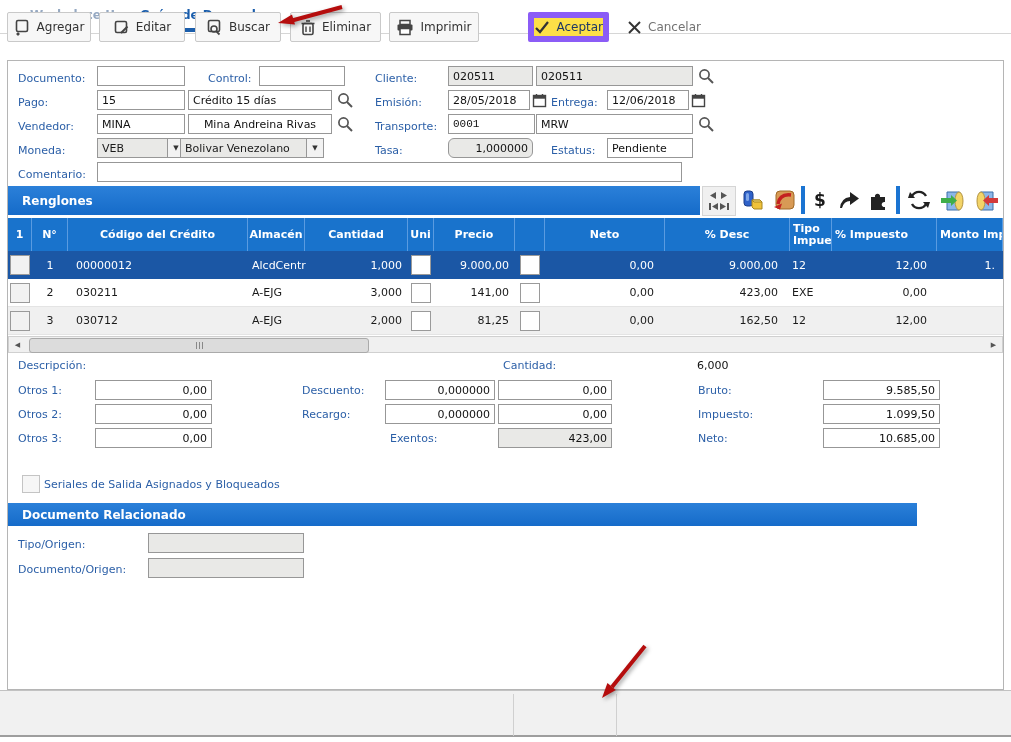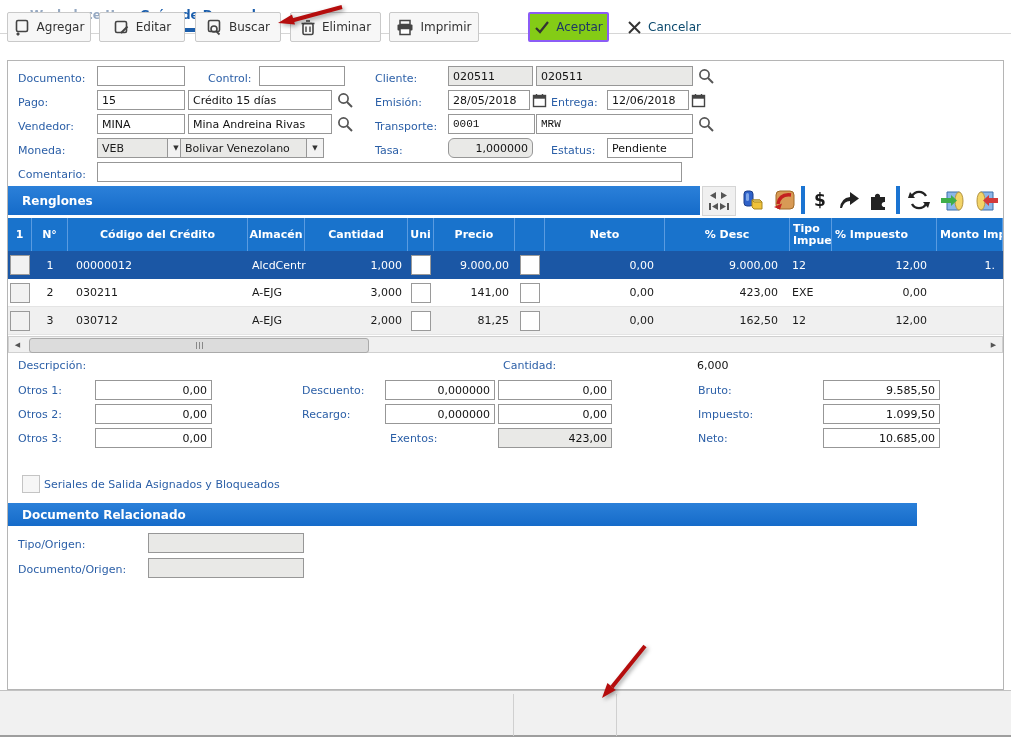--- a/index.html
+++ b/index.html
@@ -56,22 +56,22 @@
   .sbtn{position:absolute;top:0;width:17px;height:15px;display:flex;align-items:center;justify-content:center;
         font-size:7px;color:#555;cursor:pointer;background:#f0f0f0;}
   .thumb{position:absolute;left:20px;top:1px;width:338px;height:13px;background:#dcdcdc;border:1px solid #aaa;
          border-radius:3px;cursor:grab;display:flex;align-items:center;justify-content:center;gap:2px;}
   .thumb i{display:block;width:1px;height:7px;background:#888;}
   
   .btoolbar{position:absolute;left:0;top:690px;width:1011px;height:47px;background:#f1f1f1;
             border-top:1px solid #c2c2c2;border-bottom:2px solid #9e9e9e;box-sizing:border-box;}
   .btn{position:absolute;top:12px;height:30px;background:#f7f7f7;border:1px solid #c9c9c9;border-radius:2px;
        display:flex;align-items:center;justify-content:center;gap:6px;font-size:12px;color:#333;cursor:pointer;box-sizing:border-box;}
-  .btn.accept{border:2px solid #8b5cf6;background:#84cc16;color:#1f3864;}
-  .btn.cancel{border:none;background:transparent;color:#0c4a6e;}
+  .btn.accept{border:6px solid #8b5cf6;background:#fde047;color:#1f3864;justify-content:flex-end;}
+  .btn.cancel{border:none;background:transparent;color:#737373;}
   .vdiv{position:absolute;top:694px;width:1px;height:42px;background:#d0d0d0;}
   .arrow-svg{position:absolute;pointer-events:none;z-index:9;filter:drop-shadow(2px 2px 2px rgba(0,0,0,.35));}
   svg{display:block;}
 </style>
 </head>
 <body>
 
 <div id="app">
 
   <div class="tabbar">
@@ -126,30 +126,30 @@
     <svg width="15" height="15" viewBox="0 0 15 15">
         <rect x="1.5" y="2.5" width="12" height="11" fill="#fff" stroke="#444" stroke-width="1.4"></rect>
         <rect x="1.5" y="2.5" width="12" height="3.2" fill="#444"></rect>
         <line x1="4.5" y1="1" x2="4.5" y2="4" stroke="#444" stroke-width="1.4"></line>
         <line x1="10.5" y1="1" x2="10.5" y2="4" stroke="#444" stroke-width="1.4"></line>
       </svg>
   </span>
 
   <span class="lbl" style="left:18px;top:120px">Vendedor:</span>
   <input class="inp" style="left: 97px; top: 114px; width: 88px;" value="MINA">
-  <input class="inp" style="left: 188px; top: 114px; width: 144px;" value="Mina Andreina Rivas">
+  <input class="inp" style="left: 188px; top: 114px; width: 144px; text-align: center;" value="Mina Andreina Rivas">
   <span class="iconbtn" style="left:336px;top:115px">
     <svg width="17" height="17" viewBox="0 0 17 17">
         <circle cx="6.5" cy="6.5" r="4.6" fill="none" stroke="#555" stroke-width="1.7"></circle>
         <line x1="10" y1="10" x2="15" y2="15" stroke="#555" stroke-width="2"></line>
       </svg>
   </span>
   <span class="lbl" style="left:375px;top:120px">Transporte:</span>
   <input class="inp" style="left: 448px; top: 114px; width: 87px; font-family: Liberation Mono, monospace;" value="0001">
-  <input class="inp" style="left: 536px; top: 114px; width: 157px; font-family: Liberation Mono, monospace;" value="MRW">
+  <input class="inp" style="left: 536px; top: 114px; width: 157px;" value="MRW">
   <span class="iconbtn" style="left:697px;top:115px">
     <svg width="17" height="17" viewBox="0 0 17 17">
         <circle cx="6.5" cy="6.5" r="4.6" fill="none" stroke="#555" stroke-width="1.7"></circle>
         <line x1="10" y1="10" x2="15" y2="15" stroke="#555" stroke-width="2"></line>
       </svg>
   </span>
 
   <span class="lbl" style="left:18px;top:144px">Moneda:</span>
   <div class="dd" style="left:97px;top:138px;width:88px">
     <span>VEB</span>

